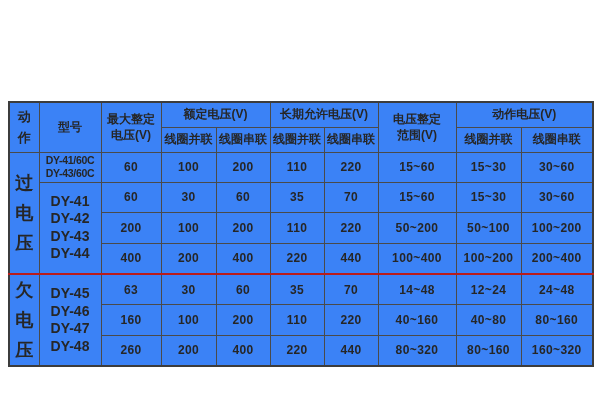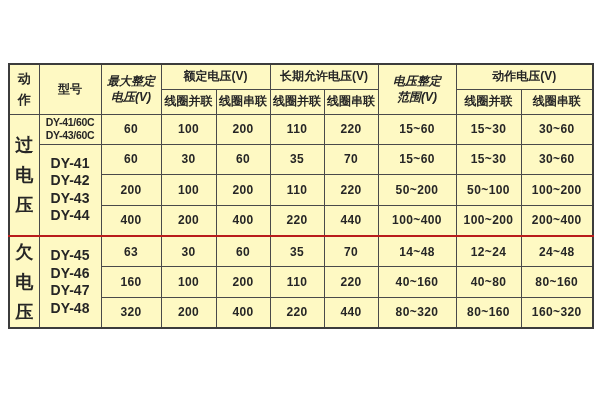--- a/index.html
+++ b/index.html
@@ -12,40 +12,41 @@
   }
   .table-wrap {
     position: absolute;
     left: 8px; top: 63px;
     width: 584px;
   }
   table.spec {
     border-collapse: collapse;
     table-layout: fixed;
     width: 584px;
-    background: #fef9c3;
+    background: #3b82f6;
+    margin-top: 38px;
   }
   table.spec th, table.spec td {
     border: 1px solid #4a4a4a;
     padding: 0 2px;
     text-align: center;
     vertical-align: middle;
     font-weight: 600;
     font-size: 12px;
     overflow: hidden;
   }
   table.spec { border: 2px solid #3c3c3c; }
   table.spec th { font-weight: 600; }
   tr.hdr1 { height: 25px; }
   tr.hdr2 { height: 25px; }
   tr.r30 { height: 30px; }
   tr.r31 { height: 31px; }
   
   tr.section-start td { border-top: 2px solid #b91c1c; }
-  .two-line div { line-height: 16px; font-style: italic; }
+  .two-line div { line-height: 16px; }
   .vtext {
     width: 1.1em;
     margin: 0 auto;
     word-break: break-all;
     line-height: 30px;
     font-size: 18px;
   }
   .vtext-hdr {
     width: 1.1em;
     margin: 0 auto;
@@ -181,21 +182,21 @@
         <td class="val">160</td>
         <td class="val">100</td>
         <td class="val">200</td>
         <td class="val">110</td>
         <td class="val">220</td>
         <td class="val">40~160</td>
         <td class="val">40~80</td>
         <td class="val">80~160</td>
       </tr>
       <tr class="r30">
-        <td class="val">320</td>
+        <td class="val">260</td>
         <td class="val">200</td>
         <td class="val">400</td>
         <td class="val">220</td>
         <td class="val">440</td>
         <td class="val">80~320</td>
         <td class="val">80~160</td>
         <td class="val">160~320</td>
       </tr>
     </tbody>
   </table>

